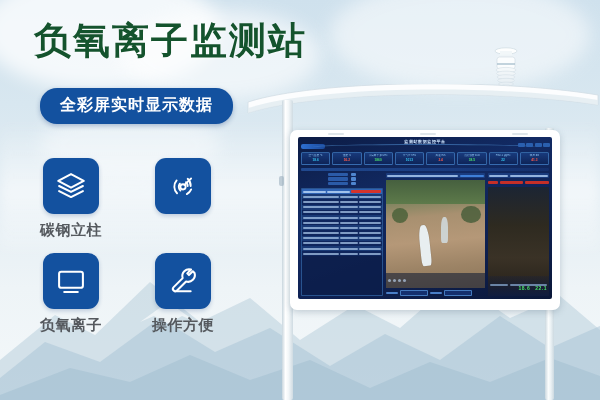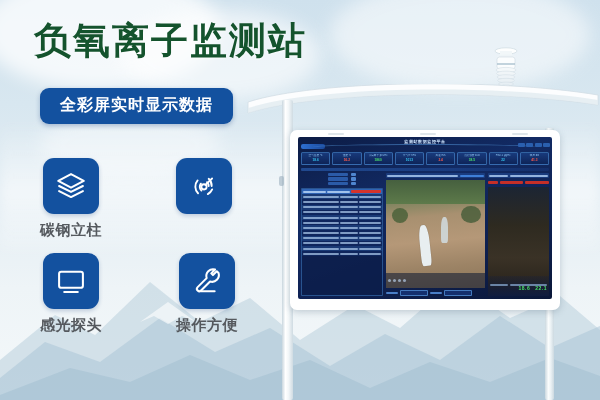--- a/index.html
+++ b/index.html
@@ -146,28 +146,28 @@
   .cam2-strip i:nth-child(2){flex:2;}
   .bignum{position:absolute;right:2px;bottom:5px;display:flex;gap:5px;z-index:3;}
   .bignum span{font-size:5px;font-weight:700;color:#49e06a;letter-spacing:.5px;}
 
   
   .headline{position:absolute;left:34px;top:22px;
     font-size:37px;font-weight:700;color:#14532d;letter-spacing:2px;line-height:1;
     font-family:"DejaVu Sans","Liberation Sans",sans-serif;
     text-shadow:0 1px 2px rgba(255,255,255,.75);}
   .badge{position:absolute;left:40px;top:88px;
-    background:#13519f;color:#fff;border-radius:9px;
+    background:#13519f;color:#fff;border-radius:17px;
     padding:7px 20px 8px 20px;font-size:16px;font-weight:700;letter-spacing:1px;
     box-shadow:0 2px 5px rgba(20,60,125,.3);
     font-family:"DejaVu Sans","Liberation Sans",sans-serif;}
 
   
   .features{position:absolute;left:40px;top:158px;width:190px;}
-  .frow{display:flex;gap:74px;margin-bottom:13px;}
+  .frow{display:flex;gap:50px;margin-bottom:13px;}
   .feature{width:62px;text-align:center;}
   .ficon{width:56px;height:56px;border-radius:11px;background:#13519f;
     display:flex;align-items:center;justify-content:center;margin:0 auto;
     box-shadow:0 2px 4px rgba(20,60,125,.22);}
   .flabel{margin-top:7px;font-size:15px;color:#55595e;font-weight:600;letter-spacing:.5px;
     white-space:nowrap;font-family:"DejaVu Sans","Liberation Sans",sans-serif;}
 </style>
 </head>
 <body>
 
@@ -451,21 +451,21 @@
 
     <div class="frow">
 
       <div class="feature">
         <div class="ficon">
           <svg viewBox="0 0 40 40" width="34" height="34" fill="none" stroke="#fff" stroke-width="2.4" stroke-linejoin="round" stroke-linecap="round">
             <rect x="6" y="9" width="28" height="19" rx="2.5"></rect>
             <path d="M12 33 L28 33"></path>
           </svg>
         </div>
-        <div class="flabel">感光探头</div>
+        <div class="flabel">负氧离子</div>
       </div>
 
       <div class="feature">
         <div class="ficon">
           <svg viewBox="0 0 40 40" width="34" height="34" fill="none" stroke="#fff" stroke-width="2.4" stroke-linejoin="round" stroke-linecap="round">
             <path d="M31.5 8.5 L27 13 L25 11 L29.5 6.5 A8 8 0 0 0 19.6 16.6 L9 27.2 A2.8 2.8 0 0 0 13 31.2 L23.6 20.6 A8 8 0 0 0 33.6 10.6 Z"></path>
             <path d="M13 32 L29 32"></path>
           </svg>
         </div>
         <div class="flabel">操作方便</div>

